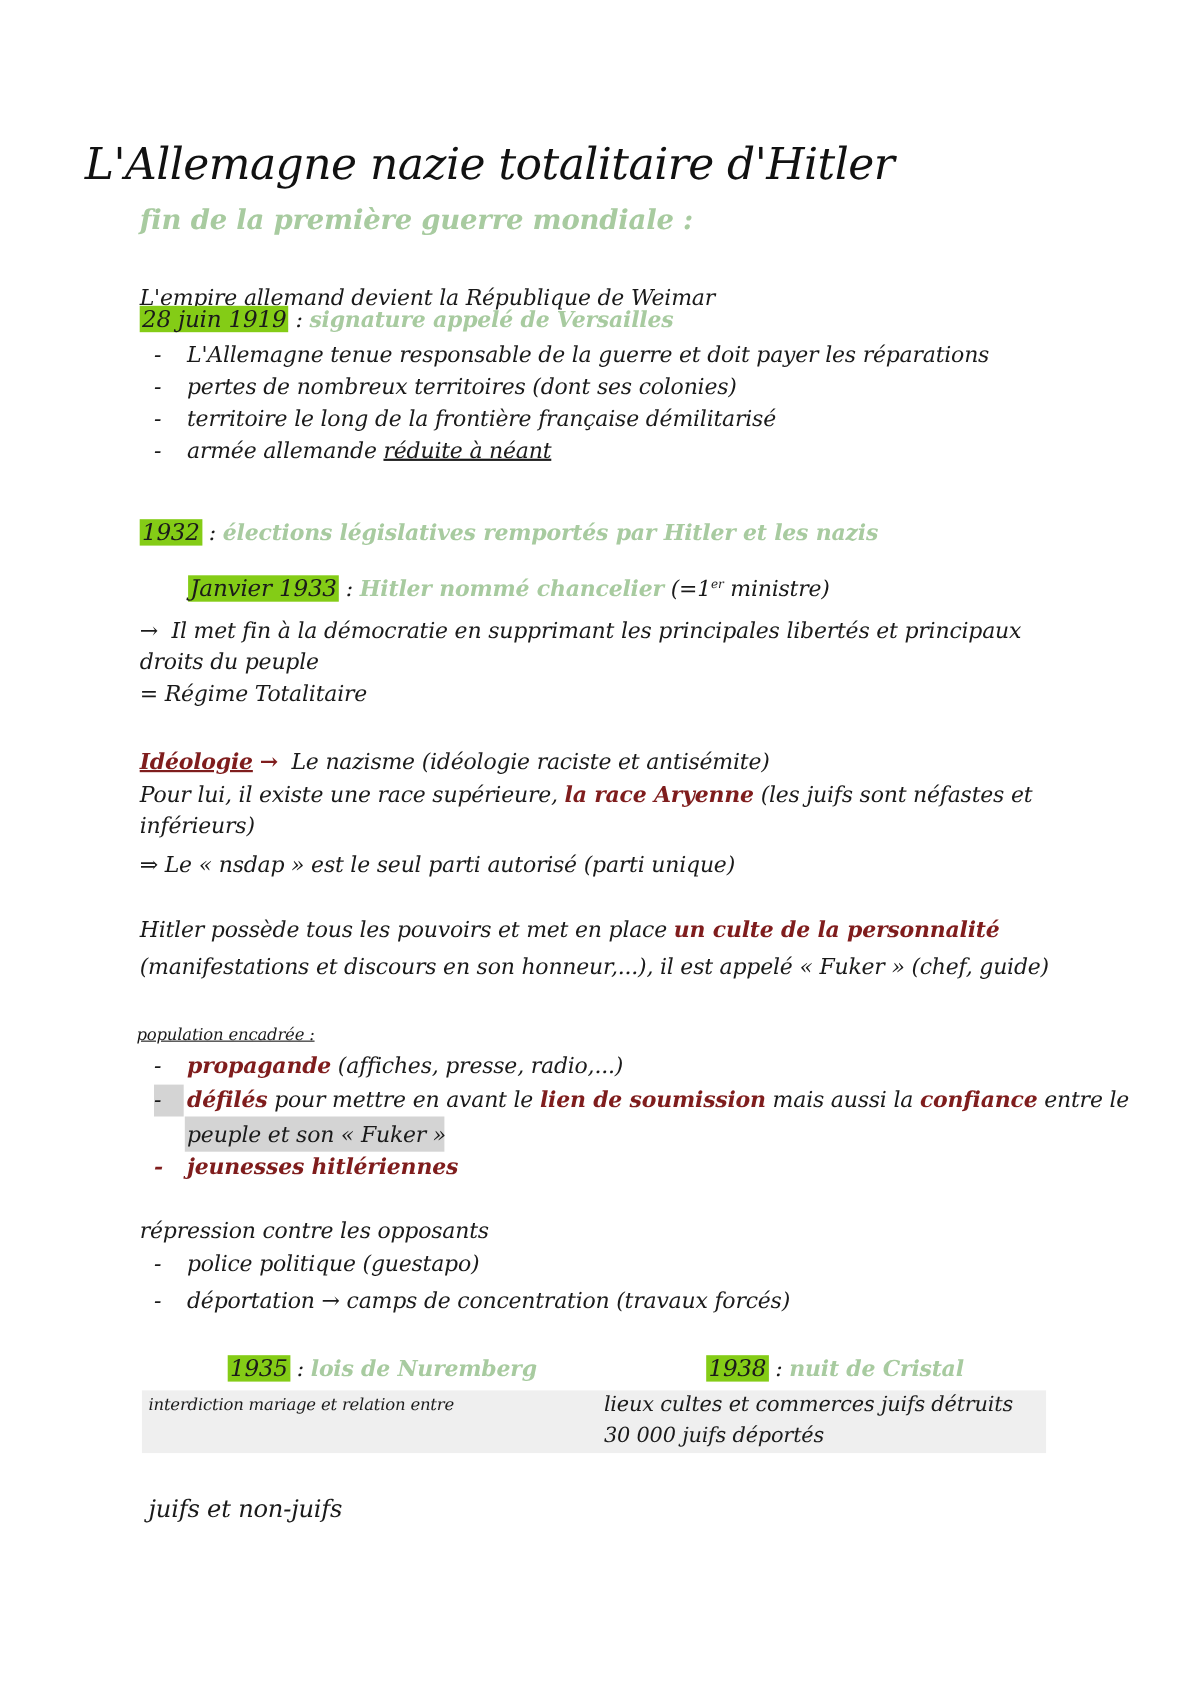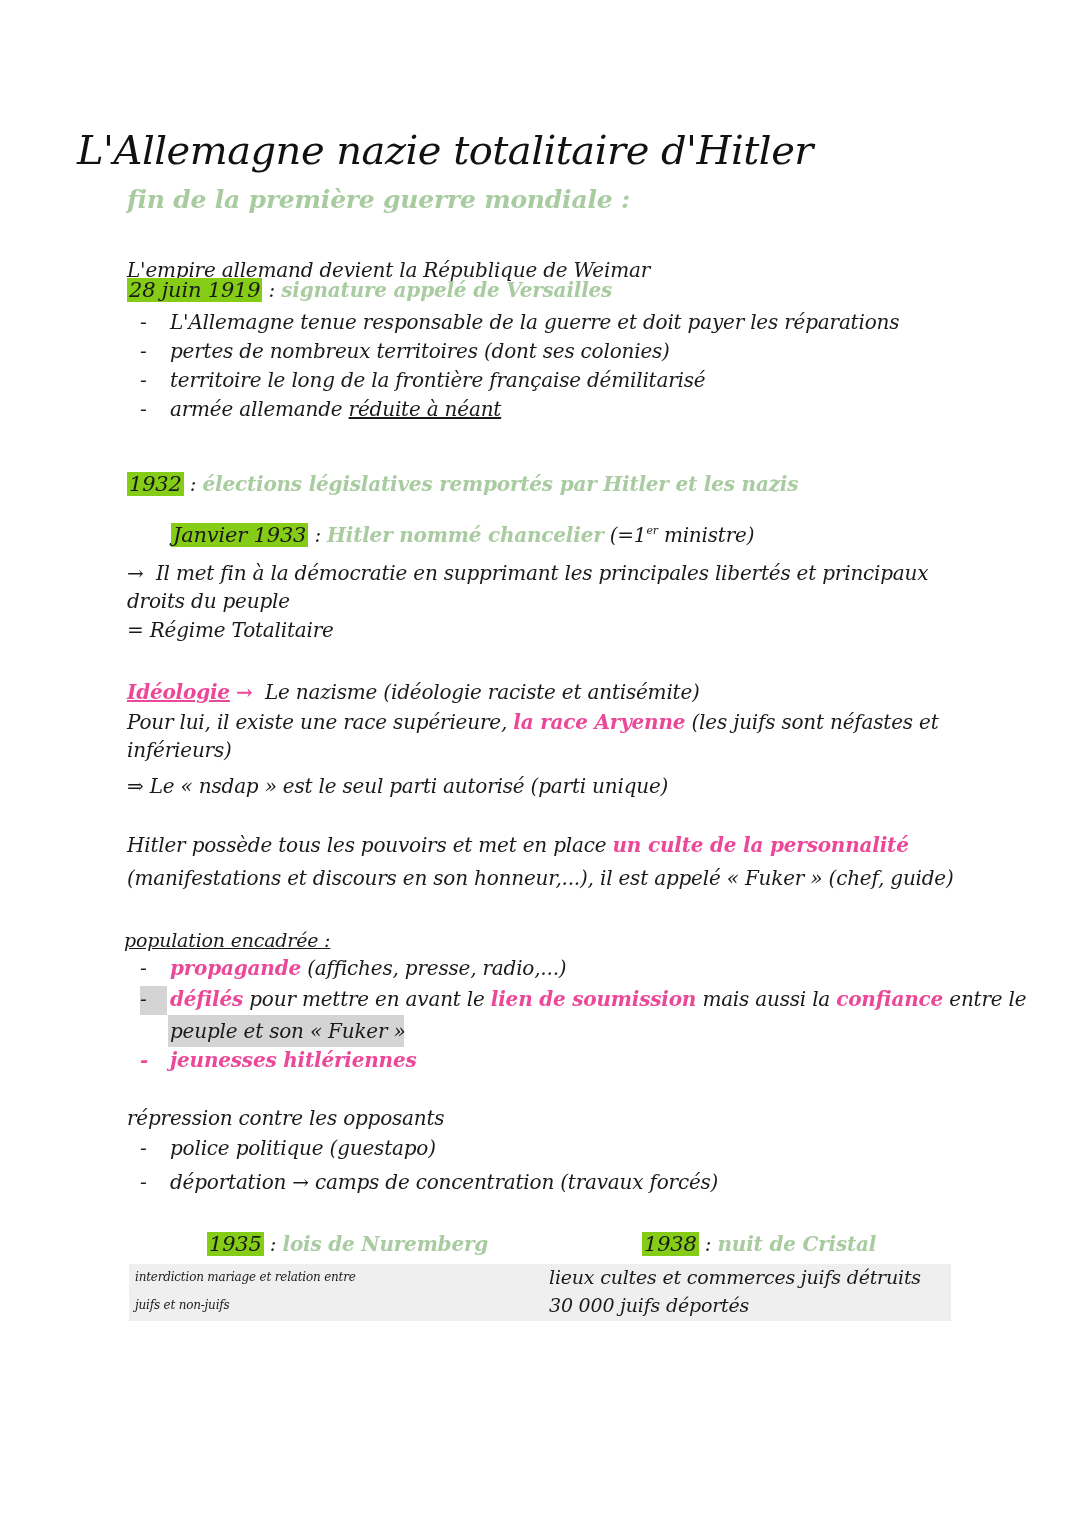--- a/index.html
+++ b/index.html
@@ -16,21 +16,21 @@
     white-space: nowrap;
     letter-spacing: -0.2px;
   }
   .title {
     position: absolute; left: 0; width: 890px; top: 122px;
     text-align: center; font-size: 40px; line-height: 56px;
     font-family: "DejaVu Serif", serif; font-style: italic;
     color: #111; letter-spacing: -0.5px;
   }
   .greenb { color: #a8cba0; font-weight: bold; }
-  .bold { font-weight: bold; color: #ec4899; }
+  .bold { font-weight: bold; color: #7f1d1d; }
   .hl { background: #84cc16; padding: 0 2px; }
   .ul { text-decoration: underline; }
   .dash { display: inline-block; width: 30px; }
   .date { font-size: 21px; }
   .sup { font-size: 11px; vertical-align: super; line-height: 0; }
   .table-bg {
     position: absolute; left: 129px; top: 1264px; width: 822px; height: 57px;
     background: #efefef;
   }
   .hl-block {
@@ -83,21 +83,21 @@
 <div class="line" style="left:127px; top:736px;">inférieurs)</div>
 <div class="line" style="left:127px; top:772px;">
   <span>⇒</span>&nbsp;<span>Le « nsdap » est le seul parti autorisé (parti unique)</span>
 </div>
 
 <div class="line" style="left:127px; top:831px;">
   <span>Hitler possède tous les pouvoirs et met en place </span><span class="bold">un culte de la personnalité</span>
 </div>
 <div class="line" style="left:127px; top:864px;">(manifestations et discours en son honneur,...), il est appelé « Fuker » (chef, guide)</div>
 
-<div class="line ul" style="left:124px; top:926px; font-size:19px;">population encadrée :</div>
+<div class="line ul" style="left:124px; top:926px; font-size:15px;">population encadrée :</div>
 <div class="line" style="left:140px; top:954px;">
   <span class="dash">-</span><span class="bold">propagande</span><span> (affiches, presse, radio,...)</span>
 </div>
 <div class="hl-block" style="left:140px; top:986px; width:27px; height:29px;"></div>
 <div class="hl-block" style="left:168px; top:1015px; width:236px; height:32px;"></div>
 <div class="line" style="left:140px; top:985px;">
   <span class="dash">-</span><span class="bold">défilés</span><span> pour mettre en avant le </span><span class="bold">lien de soumission</span><span> mais aussi la </span><span class="bold">confiance</span><span> entre le</span>
 </div>
 <div class="line" style="left:170px; top:1017px;">peuple et son « Fuker »</div>
 <div class="line" style="left:140px; top:1046px;">
@@ -112,16 +112,16 @@
   <span class="dash">-</span><span>déportation → camps de concentration (travaux forcés)</span>
 </div>
 
 <div class="table-bg"></div>
 <div class="line" style="left:207px; top:1230px;">
   <span class="hl date">1935</span><span> : </span><span class="greenb">lois de Nuremberg</span>
 </div>
 <div class="line" style="left:642px; top:1230px;">
   <span class="hl date">1938</span><span> : </span><span class="greenb">nuit de Cristal</span>
 </div>
-<div class="line" style="left:135px; top:1263px; font-size:12px;">interdiction mariage et relation entre</div>
-<div class="line" style="left:135px; top:1291px; font-size:12px;">juifs et non-juifs</div>
+<div class="line" style="left:135px; top:1263px; font-size:15px;">interdiction mariage et relation entre</div>
+<div class="line" style="left:135px; top:1359px; font-size:22px;">juifs et non-juifs</div>
 <div class="line" style="left:549px; top:1263px; font-size:19px;">lieux cultes et commerces juifs détruits</div>
 <div class="line" style="left:549px; top:1291px; font-size:19px;">30 000 juifs déportés</div>
 
 </body></html>

